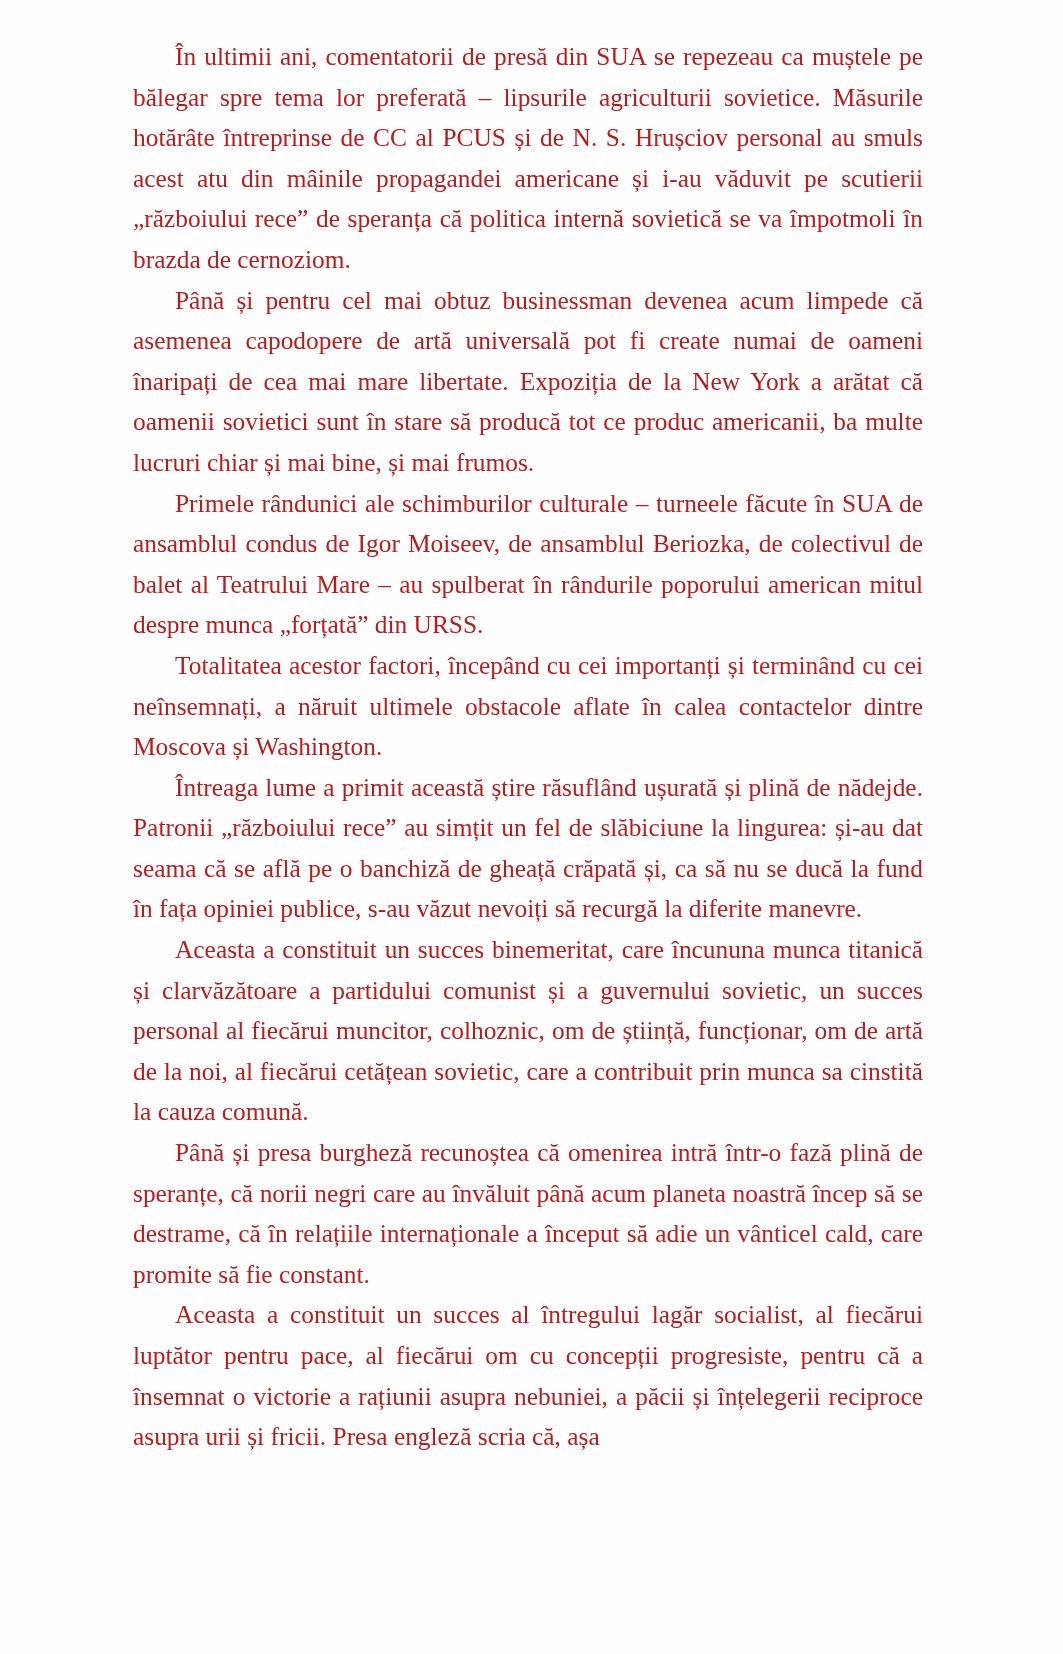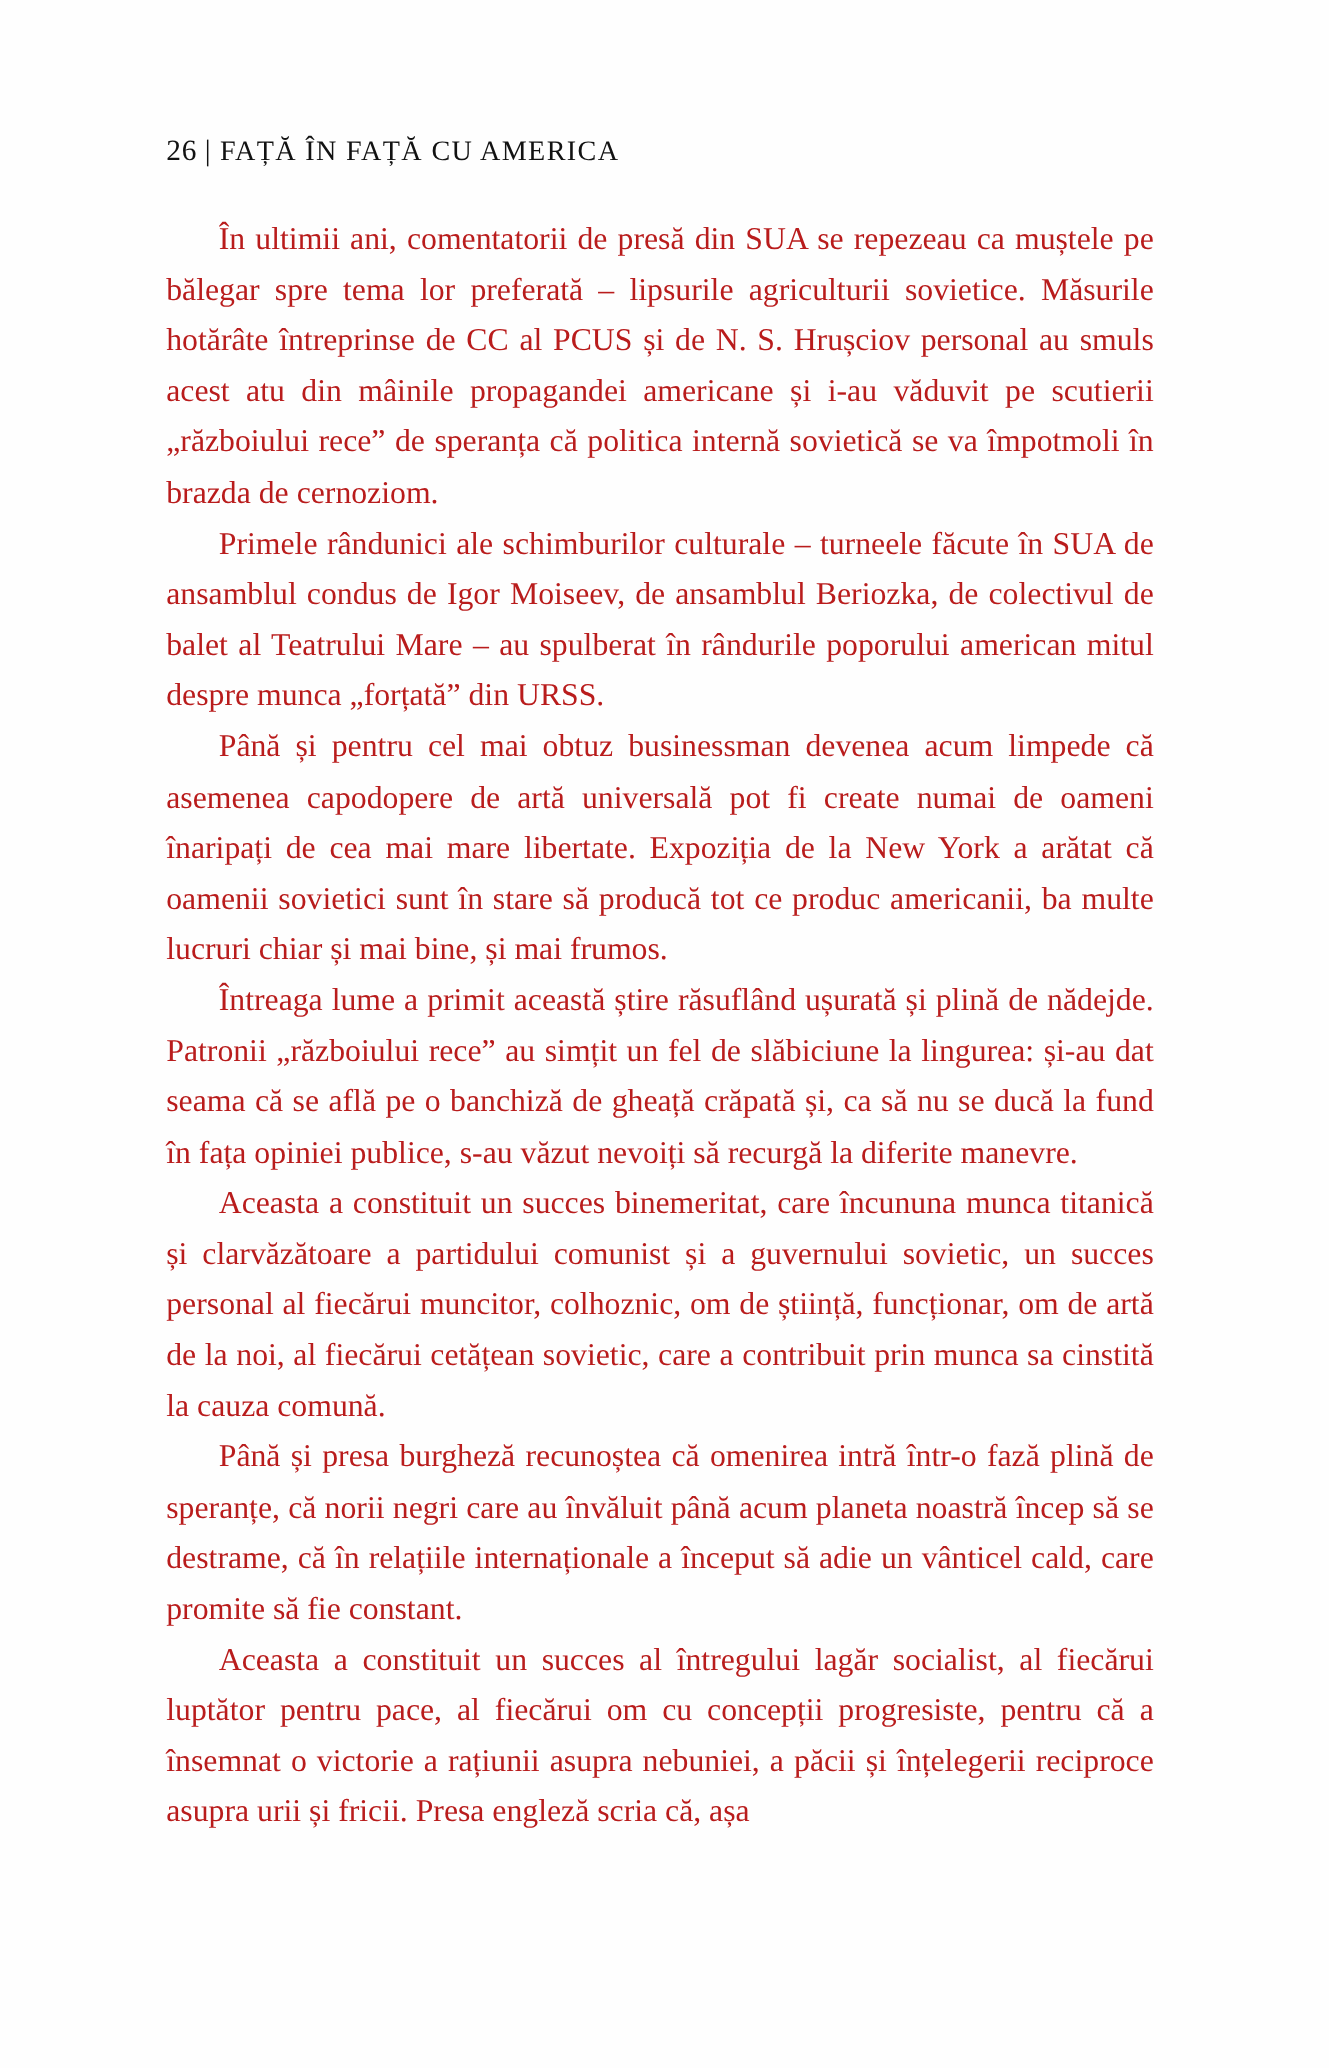--- a/index.html
+++ b/index.html
@@ -56,28 +56,26 @@
   .para:last-child {
     text-align: justify;
   }
 </style>
 </head>
 <body>
 
 <div class="page">
   <div class="page-inner">
 
-    <div class="running-head">
-      <span class="folio">26</span><span class="sep">|</span><span class="title">FAȚĂ ÎN  FAȚĂ CU AMERICA</span>
-    </div>
 
     <div class="body-copy">
       <p class="para">În ultimii ani, comentatorii de presă din SUA se repezeau ca muștele pe bălegar spre tema lor preferată – lipsurile agriculturii sovietice. Măsurile hotărâte întreprinse de CC al PCUS și de N. S. Hrușciov personal au smuls acest atu din mâinile propagandei americane și i-au văduvit pe scutierii „războiului rece” de speranța că politica internă sovietică se va împotmoli în brazda de cernoziom.</p>
+      <p class="para">Până și pentru cel mai obtuz businessman devenea acum limpede că asemenea capodopere de artă universală pot fi create numai de oameni înaripați de cea mai mare libertate. Expoziția de la New York a arătat că oamenii sovietici sunt în stare să producă tot ce produc americanii, ba multe lucruri chiar și mai bine, și mai frumos.</p>
       <p class="para">Primele rândunici ale schimburilor culturale – turneele făcute în SUA de ansamblul condus de Igor Moiseev, de ansamblul Beriozka, de colectivul de balet al Teatrului Mare – au spulberat în rândurile poporului american mitul despre munca „forțată” din URSS.</p>
-      <p class="para">Până și pentru cel mai obtuz businessman devenea acum limpede că asemenea capodopere de artă universală pot fi create numai de oameni înaripați de cea mai mare libertate. Expoziția de la New York a arătat că oamenii sovietici sunt în stare să producă tot ce produc americanii, ba multe lucruri chiar și mai bine, și mai frumos.</p>
+      <p class="para">Totalitatea acestor factori, începând cu cei importanți și terminând cu cei neînsemnați, a năruit ultimele obstacole aflate în calea contactelor dintre Moscova și Washington.</p>
       <p class="para">Întreaga lume a primit această știre răsuflând ușurată și plină de nădejde. Patronii „războiului rece” au simțit un fel de slăbiciune la lingurea: și-au dat seama că se află pe o banchiză de gheață crăpată și, ca să nu se ducă la fund în fața opiniei publice, s-au văzut nevoiți să recurgă la diferite manevre.</p>
       <p class="para">Aceasta a constituit un succes binemeritat, care încununa munca titanică și clarvăzătoare a partidului comunist și a guvernului sovietic, un succes personal al fiecărui muncitor, colhoznic, om de știință, funcționar, om de artă de la noi, al fiecărui cetățean sovietic, care a contribuit prin munca sa cinstită la cauza comună.</p>
       <p class="para">Până și presa burgheză recunoștea că omenirea intră într-o fază plină de speranțe, că norii negri care au învăluit până acum planeta noastră încep să se destrame, că în relațiile internaționale a început să adie un vânticel cald, care promite să fie constant.</p>
       <p class="para">Aceasta a constituit un succes al întregului lagăr socialist, al fiecărui luptător pentru pace, al fiecărui om cu concepții progresiste, pentru că a însemnat o victorie a rațiunii asupra nebuniei, a păcii și înțelegerii reciproce asupra urii și fricii. Presa engleză scria că, așa</p>
     </div>
 
   </div>
 </div>
 
 </body></html>

